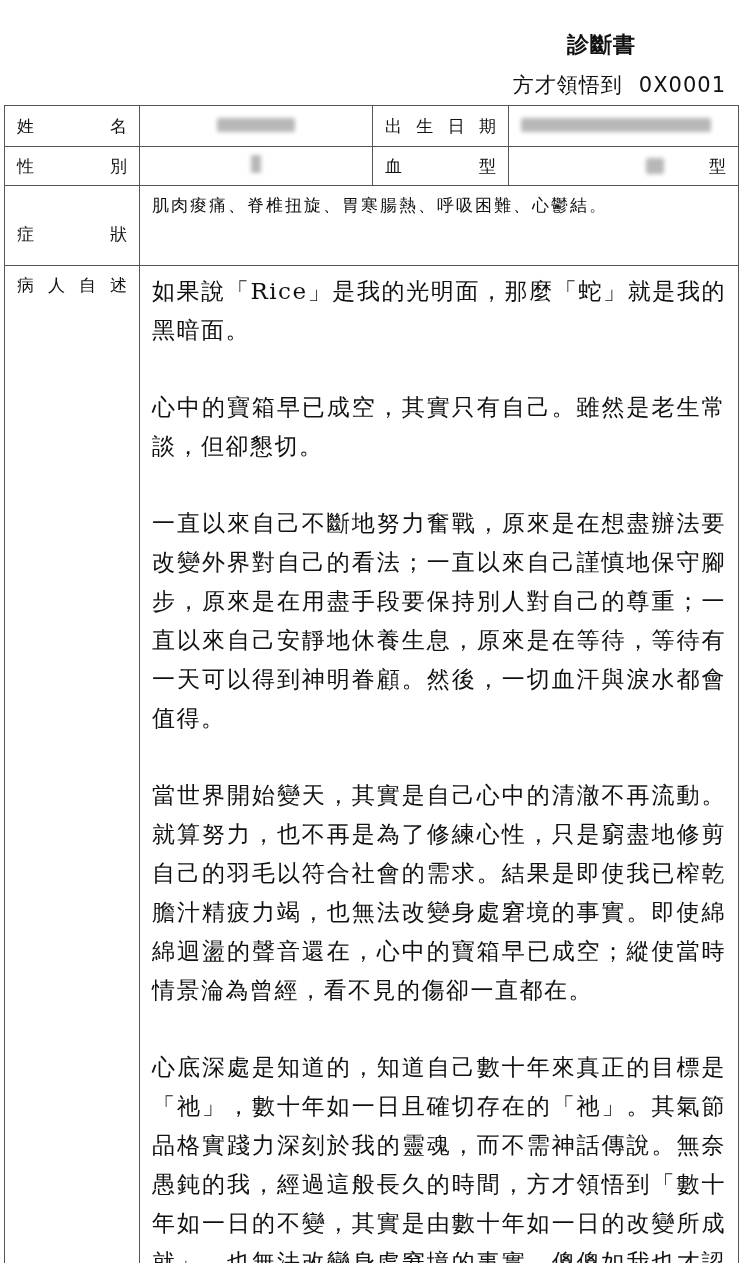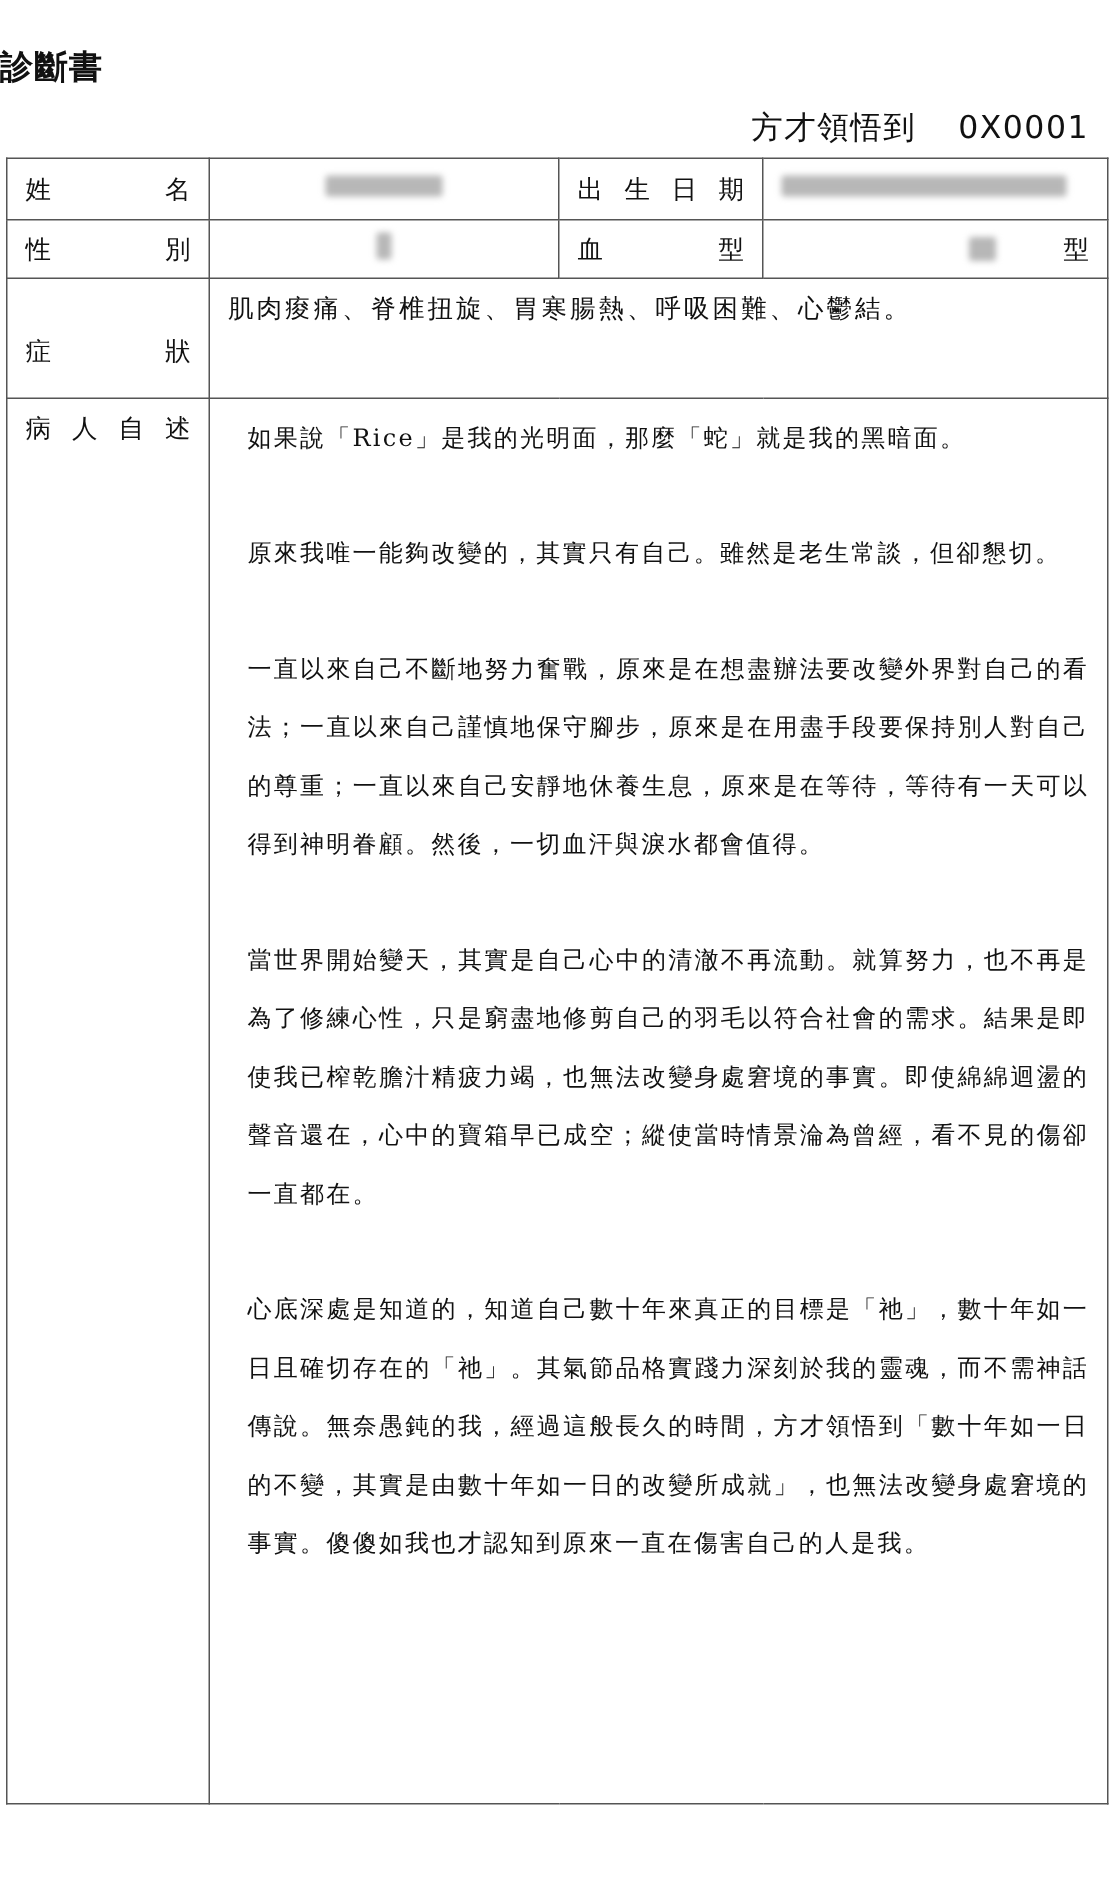--- a/index.html
+++ b/index.html
@@ -3,29 +3,29 @@
 <meta charset="utf-8">
 <style>
   html, body { margin: 0; padding: 0; background: #ffffff; }
   body {
     width: 740px; height: 1263px; position: relative; overflow: hidden;
     font-family: "DejaVu Serif", "Liberation Serif", serif;
     color: #111;
   }
   .title {
     position: absolute; left: 0; top: 30px; width: 636px;
-    text-align: left; font-size: 22px; font-weight: bold;
+    text-align: right; font-size: 22px; font-weight: bold;
     font-family: "DejaVu Sans", sans-serif; letter-spacing: 1px;
   }
   .record-no {
     position: absolute; right: 14px; top: 71px;
     font-size: 21px; font-family: "DejaVu Sans", sans-serif;
     letter-spacing: 1px;
   }
-  .record-no .num { margin-left: 28px; }
+  .record-no .num { margin-left: 16px; }
   table.form {
     position: absolute; left: 4px; top: 105px;
     width: 734px; border-collapse: collapse;
     table-layout: fixed;
   }
   table.form td {
     border: 1.5px solid #555; padding: 0 12px; vertical-align: middle;
     font-size: 17px;
   }
   .label {
@@ -37,21 +37,21 @@
     filter: blur(2px); border-radius: 2px;
   }
   .val-center { text-align: center; }
   .blood-val { display: flex; justify-content: space-between; align-items: center; }
   .symptoms {
     vertical-align: top !important; padding-top: 8px !important;
     letter-spacing: 2px; font-size: 17px; font-family: Liberation Serif, serif;
   }
   .narrative { vertical-align: top !important; padding: 6px 12px 0 12px !important; }
   .narrative p {
-    margin: 0 0 38px 13px; font-size: 16px; line-height: 39px; letter-spacing: 1.5px;
+    margin: 0 0 38px 0; font-size: 23px; line-height: 39px; letter-spacing: 1.5px;
     text-align: justify;
   }
   .narrative p:last-child { margin-bottom: 0; }
 </style>
 </head>
 <body>
 
 <div class="title">診斷書</div>
 
 <div class="record-no">
@@ -125,20 +125,20 @@
     <td style="vertical-align:top;padding-top:8px">
       <div class="label top">
         <span>病</span>
         <span>人</span>
         <span>自</span>
         <span>述</span>
       </div>
     </td>
     <td colspan="3" class="narrative">
       <p>如果說「Rice」是我的光明面，那麼「蛇」就是我的黑暗面。</p>
-      <p>原來我唯一能夠改變的，其實只有自己。雖然是老生常談，但卻懇切。</p>
+      <p>心中的寶箱早已成空，其實只有自己。雖然是老生常談，但卻懇切。</p>
       <p>一直以來自己不斷地努力奮戰，原來是在想盡辦法要改變外界對自己的看法；一直以來自己謹慎地保守腳步，原來是在用盡手段要保持別人對自己的尊重；一直以來自己安靜地休養生息，原來是在等待，等待有一天可以得到神明眷顧。然後，一切血汗與淚水都會值得。</p>
       <p>當世界開始變天，其實是自己心中的清澈不再流動。就算努力，也不再是為了修練心性，只是窮盡地修剪自己的羽毛以符合社會的需求。結果是即使我已榨乾膽汁精疲力竭，也無法改變身處窘境的事實。即使綿綿迴盪的聲音還在，心中的寶箱早已成空；縱使當時情景淪為曾經，看不見的傷卻一直都在。</p>
       <p>心底深處是知道的，知道自己數十年來真正的目標是「祂」，數十年如一日且確切存在的「祂」。其氣節品格實踐力深刻於我的靈魂，而不需神話傳說。無奈愚鈍的我，經過這般長久的時間，方才領悟到「數十年如一日的不變，其實是由數十年如一日的改變所成就」，也無法改變身處窘境的事實。傻傻如我也才認知到原來一直在傷害自己的人是我。</p>
     </td>
   </tr>
 </tbody>
   </table>
 
 </body></html>

